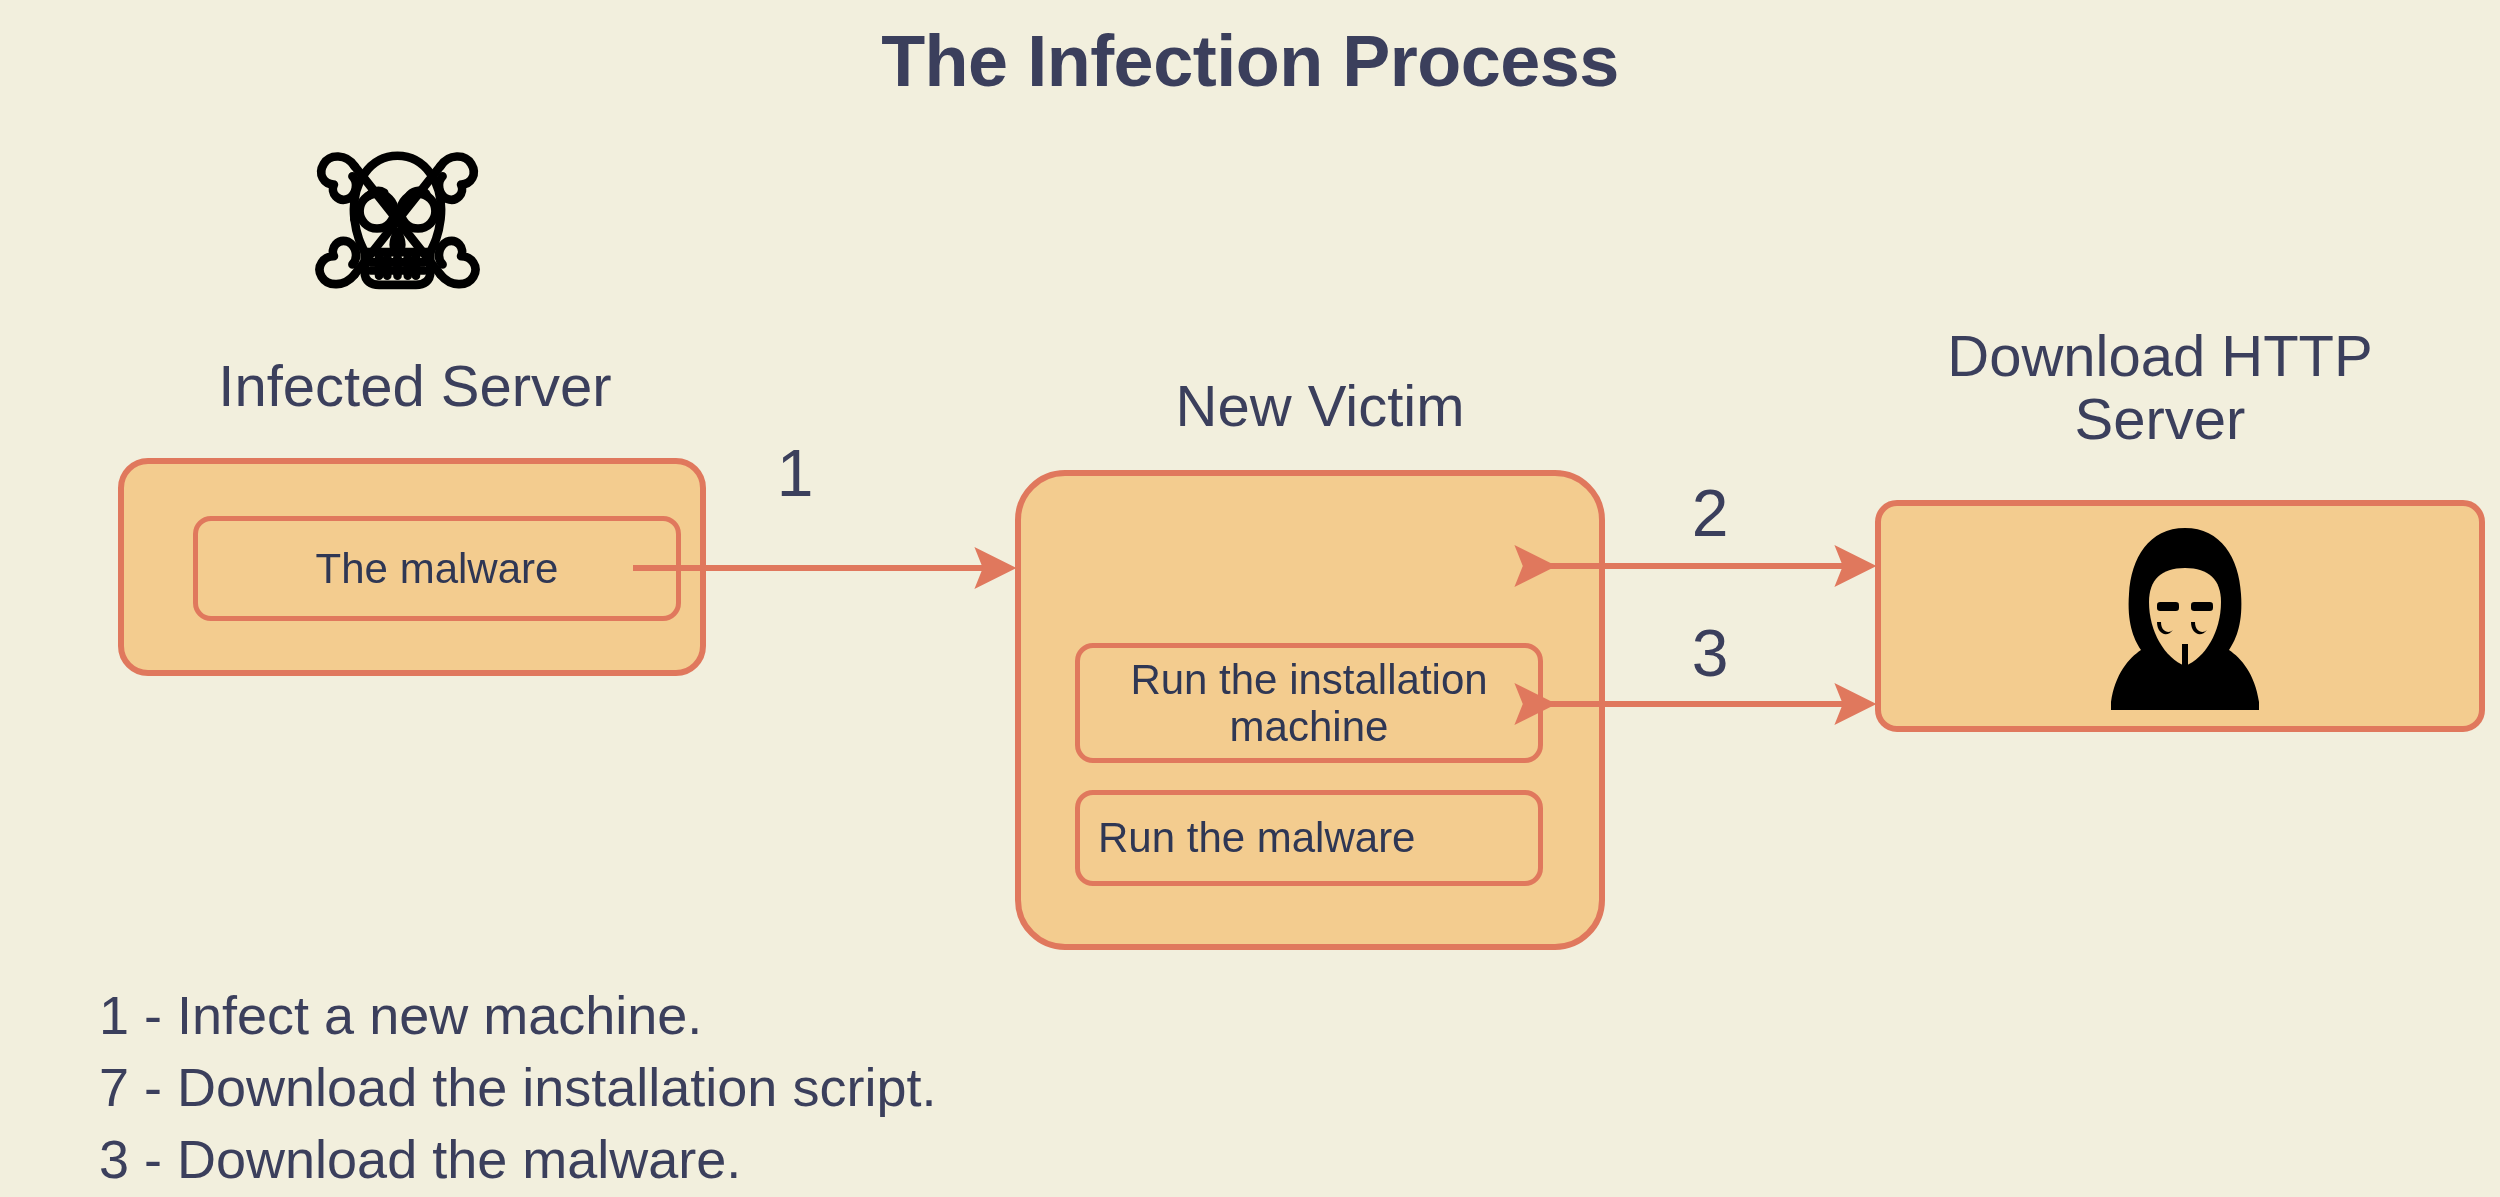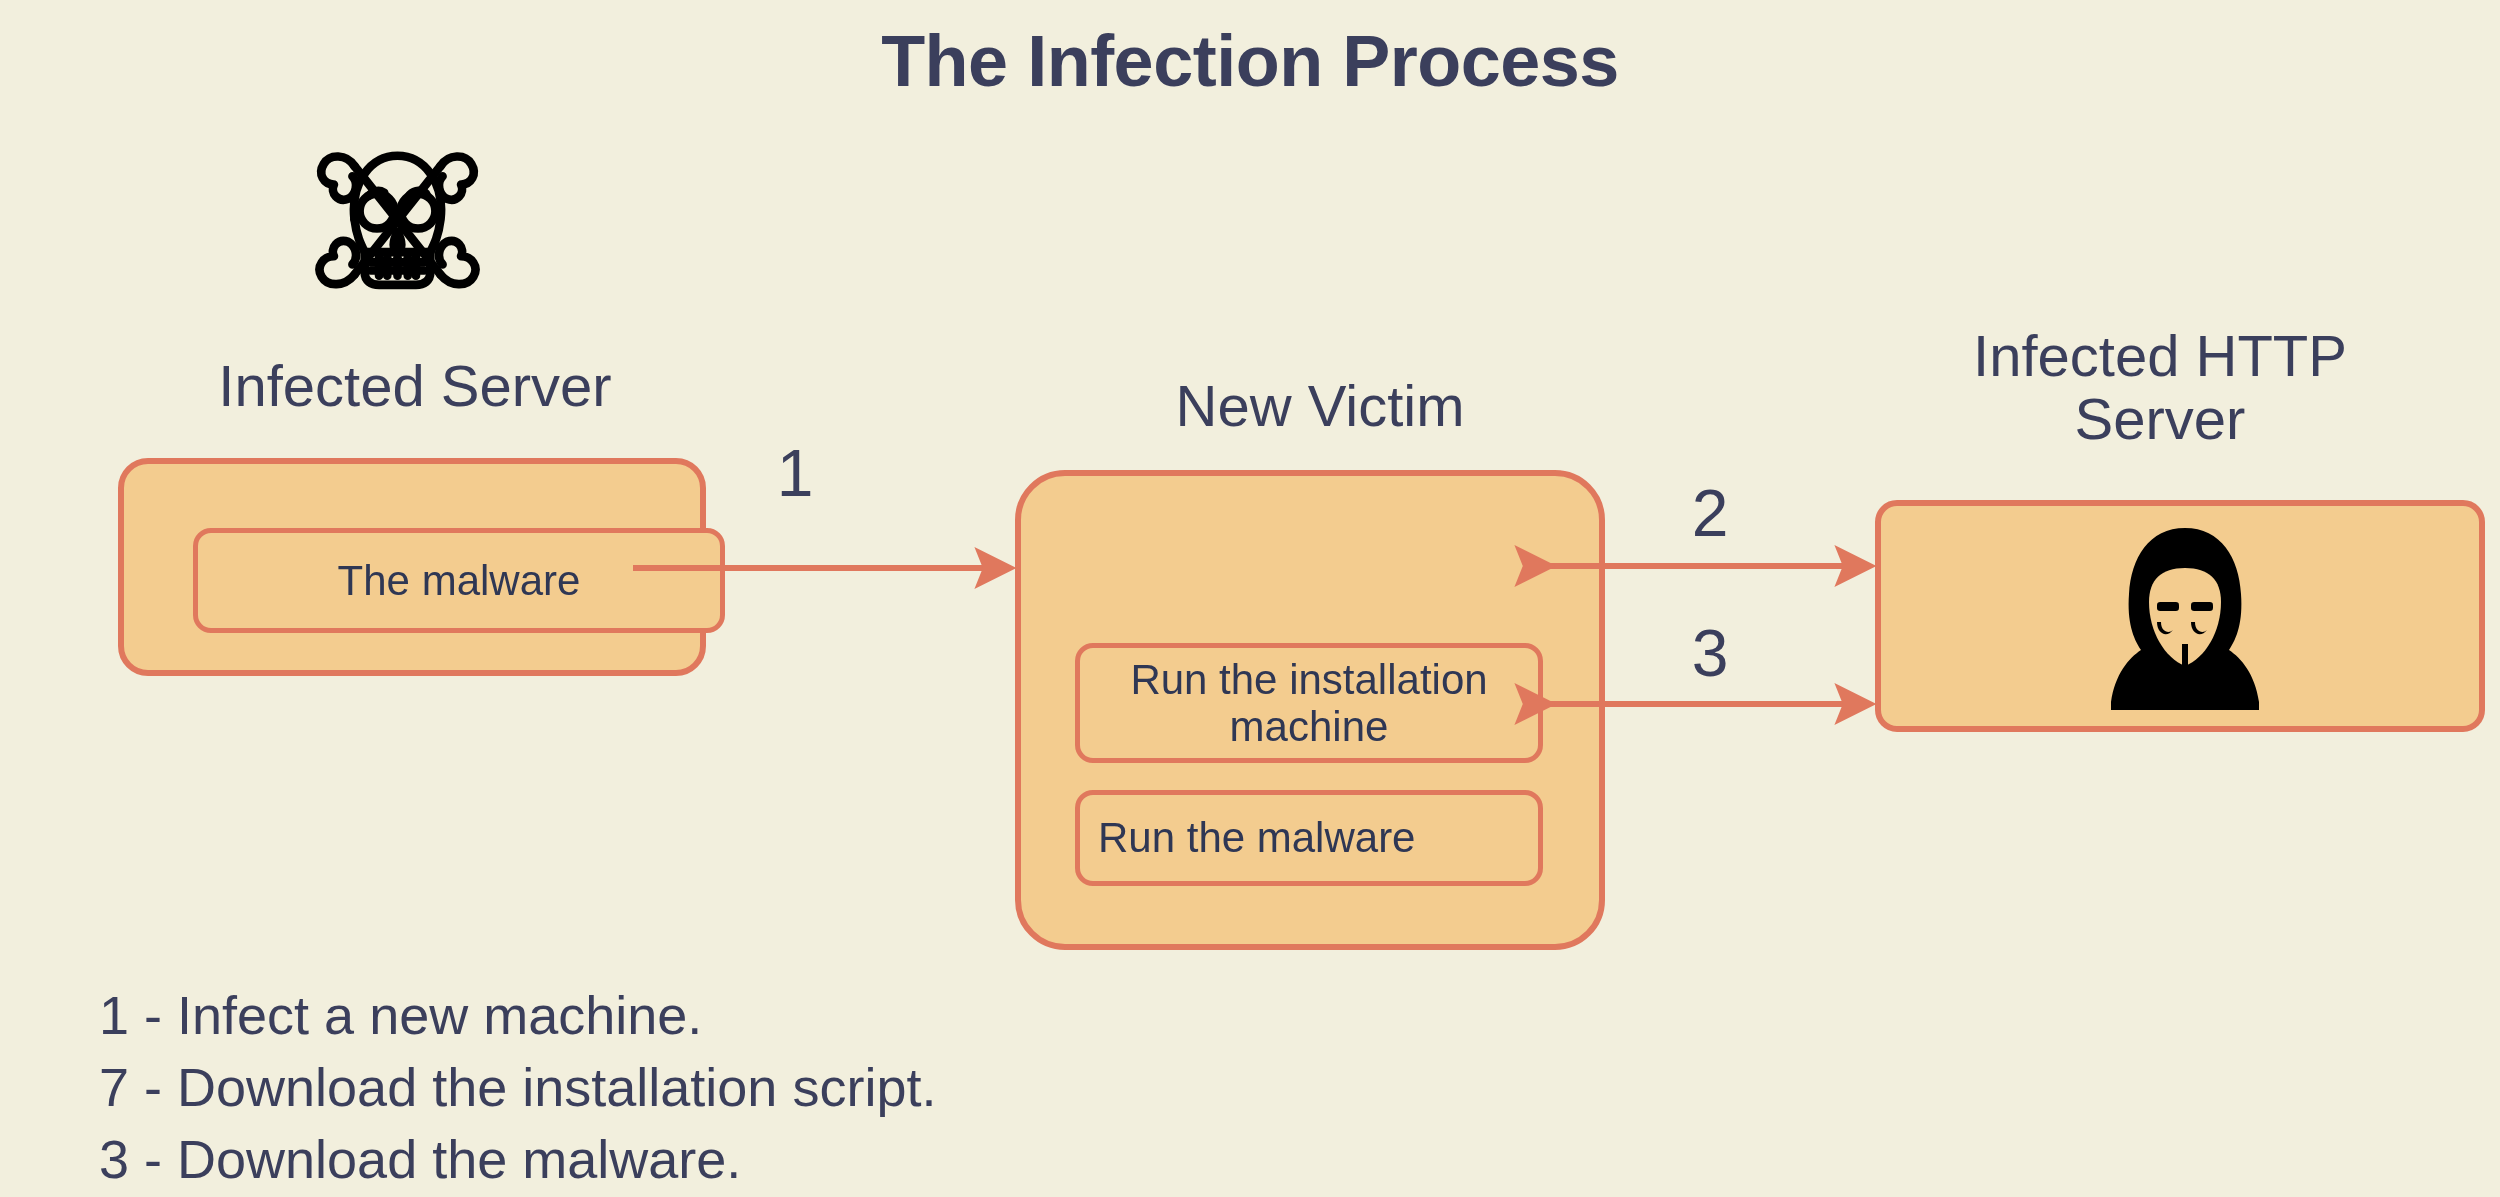--- a/index.html
+++ b/index.html
@@ -86,24 +86,23 @@
     display: flex;
     align-items: center;
     padding: 0 18px;
   }
   #inner-the-malware {
     left: 1905px; top: 0;
   }
   
   #inner-the-malware {
     left: 193px; top: 516px;
-    width: 532px; height: 105px;
+    width: 488px; height: 105px;
     justify-content: center;
     text-align: center;
-    margin-top: 12px;
   }
   #inner-run-payload {
     left: 1075px; top: 500px;
     width: 468px; height: 115px;
     justify-content: flex-start;
   }
   #inner-run-install-script {
     left: 1075px; top: 643px;
     width: 468px; height: 120px;
     justify-content: center;
@@ -193,21 +192,21 @@
     <path d="M29 20 C25 14 17 14 14 19 C11 24 14 29 19 29 C17 33 21 38 26 36 C30 34 31 28 28 25"></path>
     <path d="M71 73 C76 79 84 79 87 74 C90 69 86 64 81 64 C83 60 79 55 74 57 C70 59 69 65 72 68"></path>
 
     <path d="M71 20 L29 73"></path>
     <path d="M71 20 C75 14 83 14 86 19 C89 24 86 29 81 29 C83 33 79 38 74 36 C70 34 69 28 72 25"></path>
     <path d="M29 73 C24 79 16 79 13 74 C10 69 14 64 19 64 C17 60 21 55 26 57 C30 59 31 65 28 68"></path>
   </svg>
 
   <div class="node-label" id="label-infected-victim">Infected Server</div>
   <div class="node-label" id="label-new-victim">New Victim</div>
-  <div class="node-label" id="label-http-server">Infected HTTP
+  <div class="node-label" id="label-http-server">Download HTTP
 Server</div>
 
   <div class="outer-box" id="box-infected-victim"></div>
   <div class="inner-box" id="inner-the-malware">The malware</div>
 
   <div class="outer-box" id="box-new-victim"></div>
   <div class="inner-box" id="inner-run-install-script">Run the installation machine</div>
   <div class="inner-box" id="inner-run-malware">Run the malware</div>
 
   <div class="outer-box" id="box-http-server"></div>

